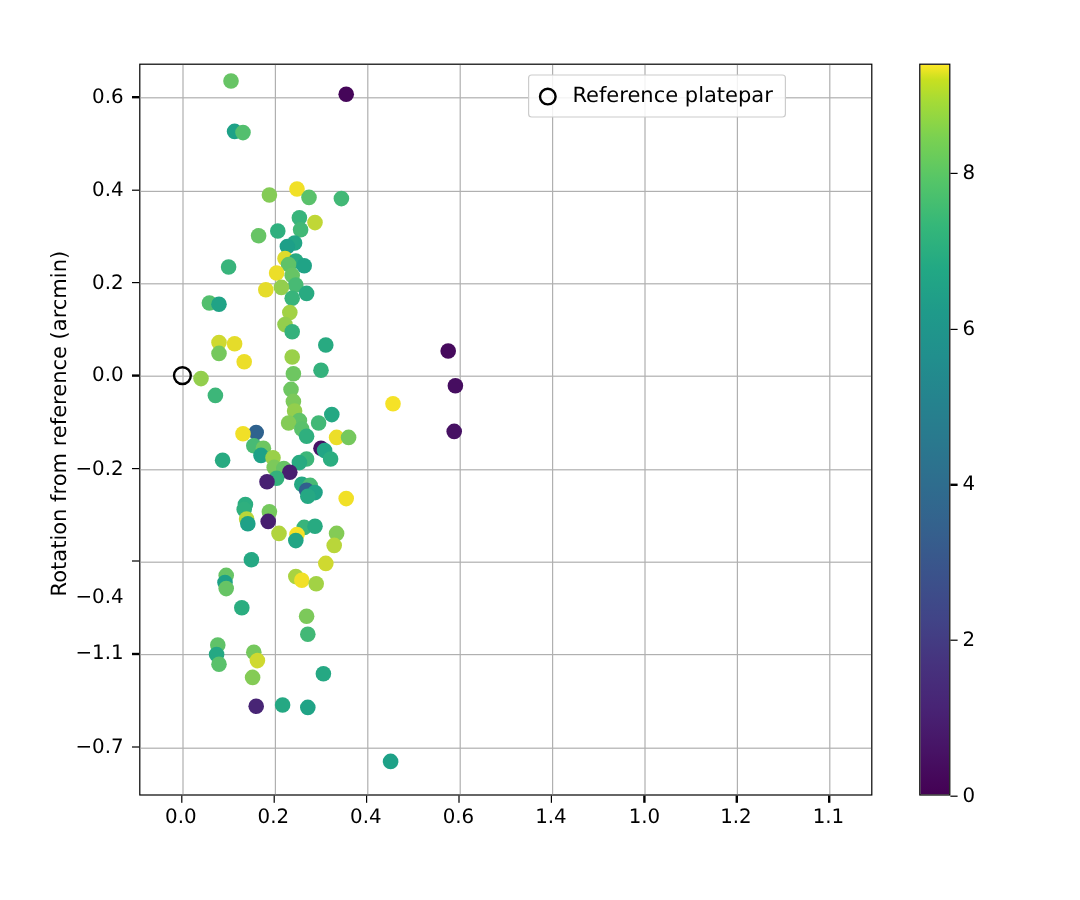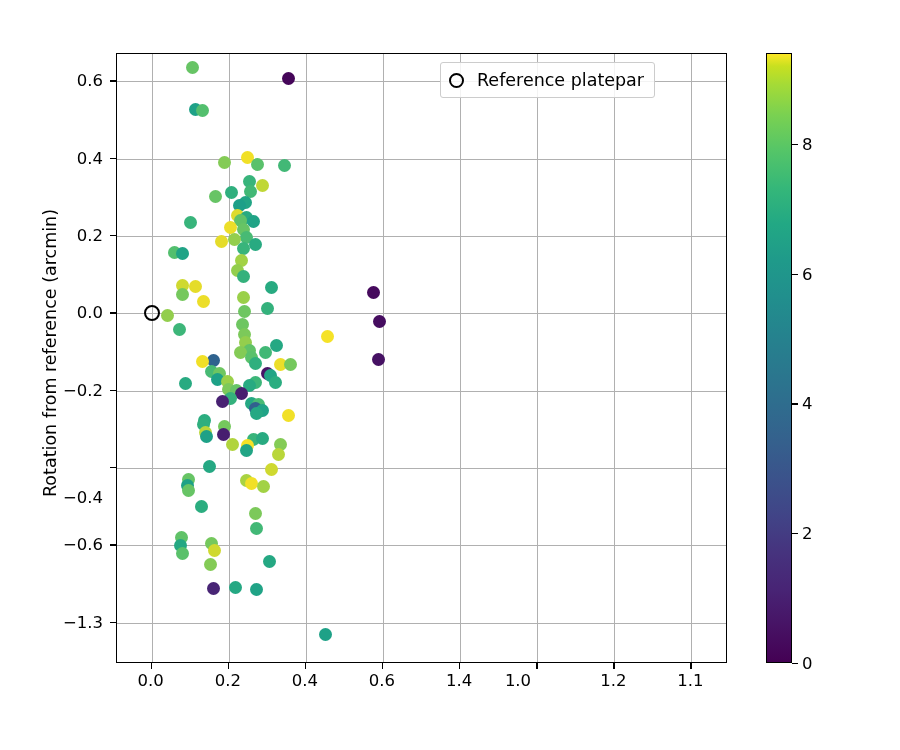--- a/index.html
+++ b/index.html
@@ -343,43 +343,43 @@
       <div class="ticklabel x" style="left: 150.694px;">0.0</div>
       <div class="tick x" style="left: 227.792px;"></div>
       <div class="ticklabel x" style="left: 227.792px;">0.2</div>
       <div class="tick x" style="left: 304.89px;"></div>
       <div class="ticklabel x" style="left: 304.89px;">0.4</div>
       <div class="tick x" style="left: 381.987px;"></div>
       <div class="ticklabel x" style="left: 381.987px;">0.6</div>
       <div class="tick x" style="left: 459.085px;"></div>
       <div class="ticklabel x" style="left: 459.085px;">1.4</div>
       <div class="tick x" style="left: 536.183px;"></div>
-      <div class="ticklabel x" style="left: 518px;">1.0</div>
+      <div class="ticklabel x" style="left: 537px;">1.0</div>
       <div class="tick x" style="left: 613.281px;"></div>
       <div class="ticklabel x" style="left: 613.281px;">1.2</div>
       <div class="tick x" style="left: 690.379px;"></div>
       <div class="ticklabel x" style="left: 690.379px;">1.1</div>
     </div>
   <div id="yticks">
       <div class="tick y" style="top: 80.4461px;"></div>
       <div class="ticklabel y" style="top: 80.4461px;">0.6</div>
       <div class="tick y" style="top: 157.759px;"></div>
       <div class="ticklabel y" style="top: 157.759px;">0.4</div>
       <div class="tick y" style="top: 235.072px;"></div>
       <div class="ticklabel y" style="top: 235.072px;">0.2</div>
       <div class="tick y" style="top: 312.385px;"></div>
       <div class="ticklabel y" style="top: 312.385px;">0.0</div>
       <div class="tick y" style="top: 389.698px;"></div>
       <div class="ticklabel y" style="top: 389.698px;">−0.2</div>
       <div class="tick y" style="top: 467.011px;"></div>
       <div class="ticklabel y" style="top: 481px; margin-top: 16px;">−0.4</div>
       <div class="tick y" style="top: 544.324px;"></div>
-      <div class="ticklabel y" style="top: 544.324px;">−0.6</div>
+      <div class="ticklabel y" style="top: 544.324px;">−1.1</div>
       <div class="tick y" style="top: 621.638px;"></div>
-      <div class="ticklabel y" style="top: 621.638px;">−1.3</div>
+      <div class="ticklabel y" style="top: 621.638px;">−0.7</div>
     </div>
 
   <div id="ylabel">Rotation from reference (arcmin)</div>
 
   <div id="legend">
     <span id="legend-marker"></span>
     <span id="legend-label">Reference platepar</span>
   </div>
 
   <div id="colorbar"></div>

